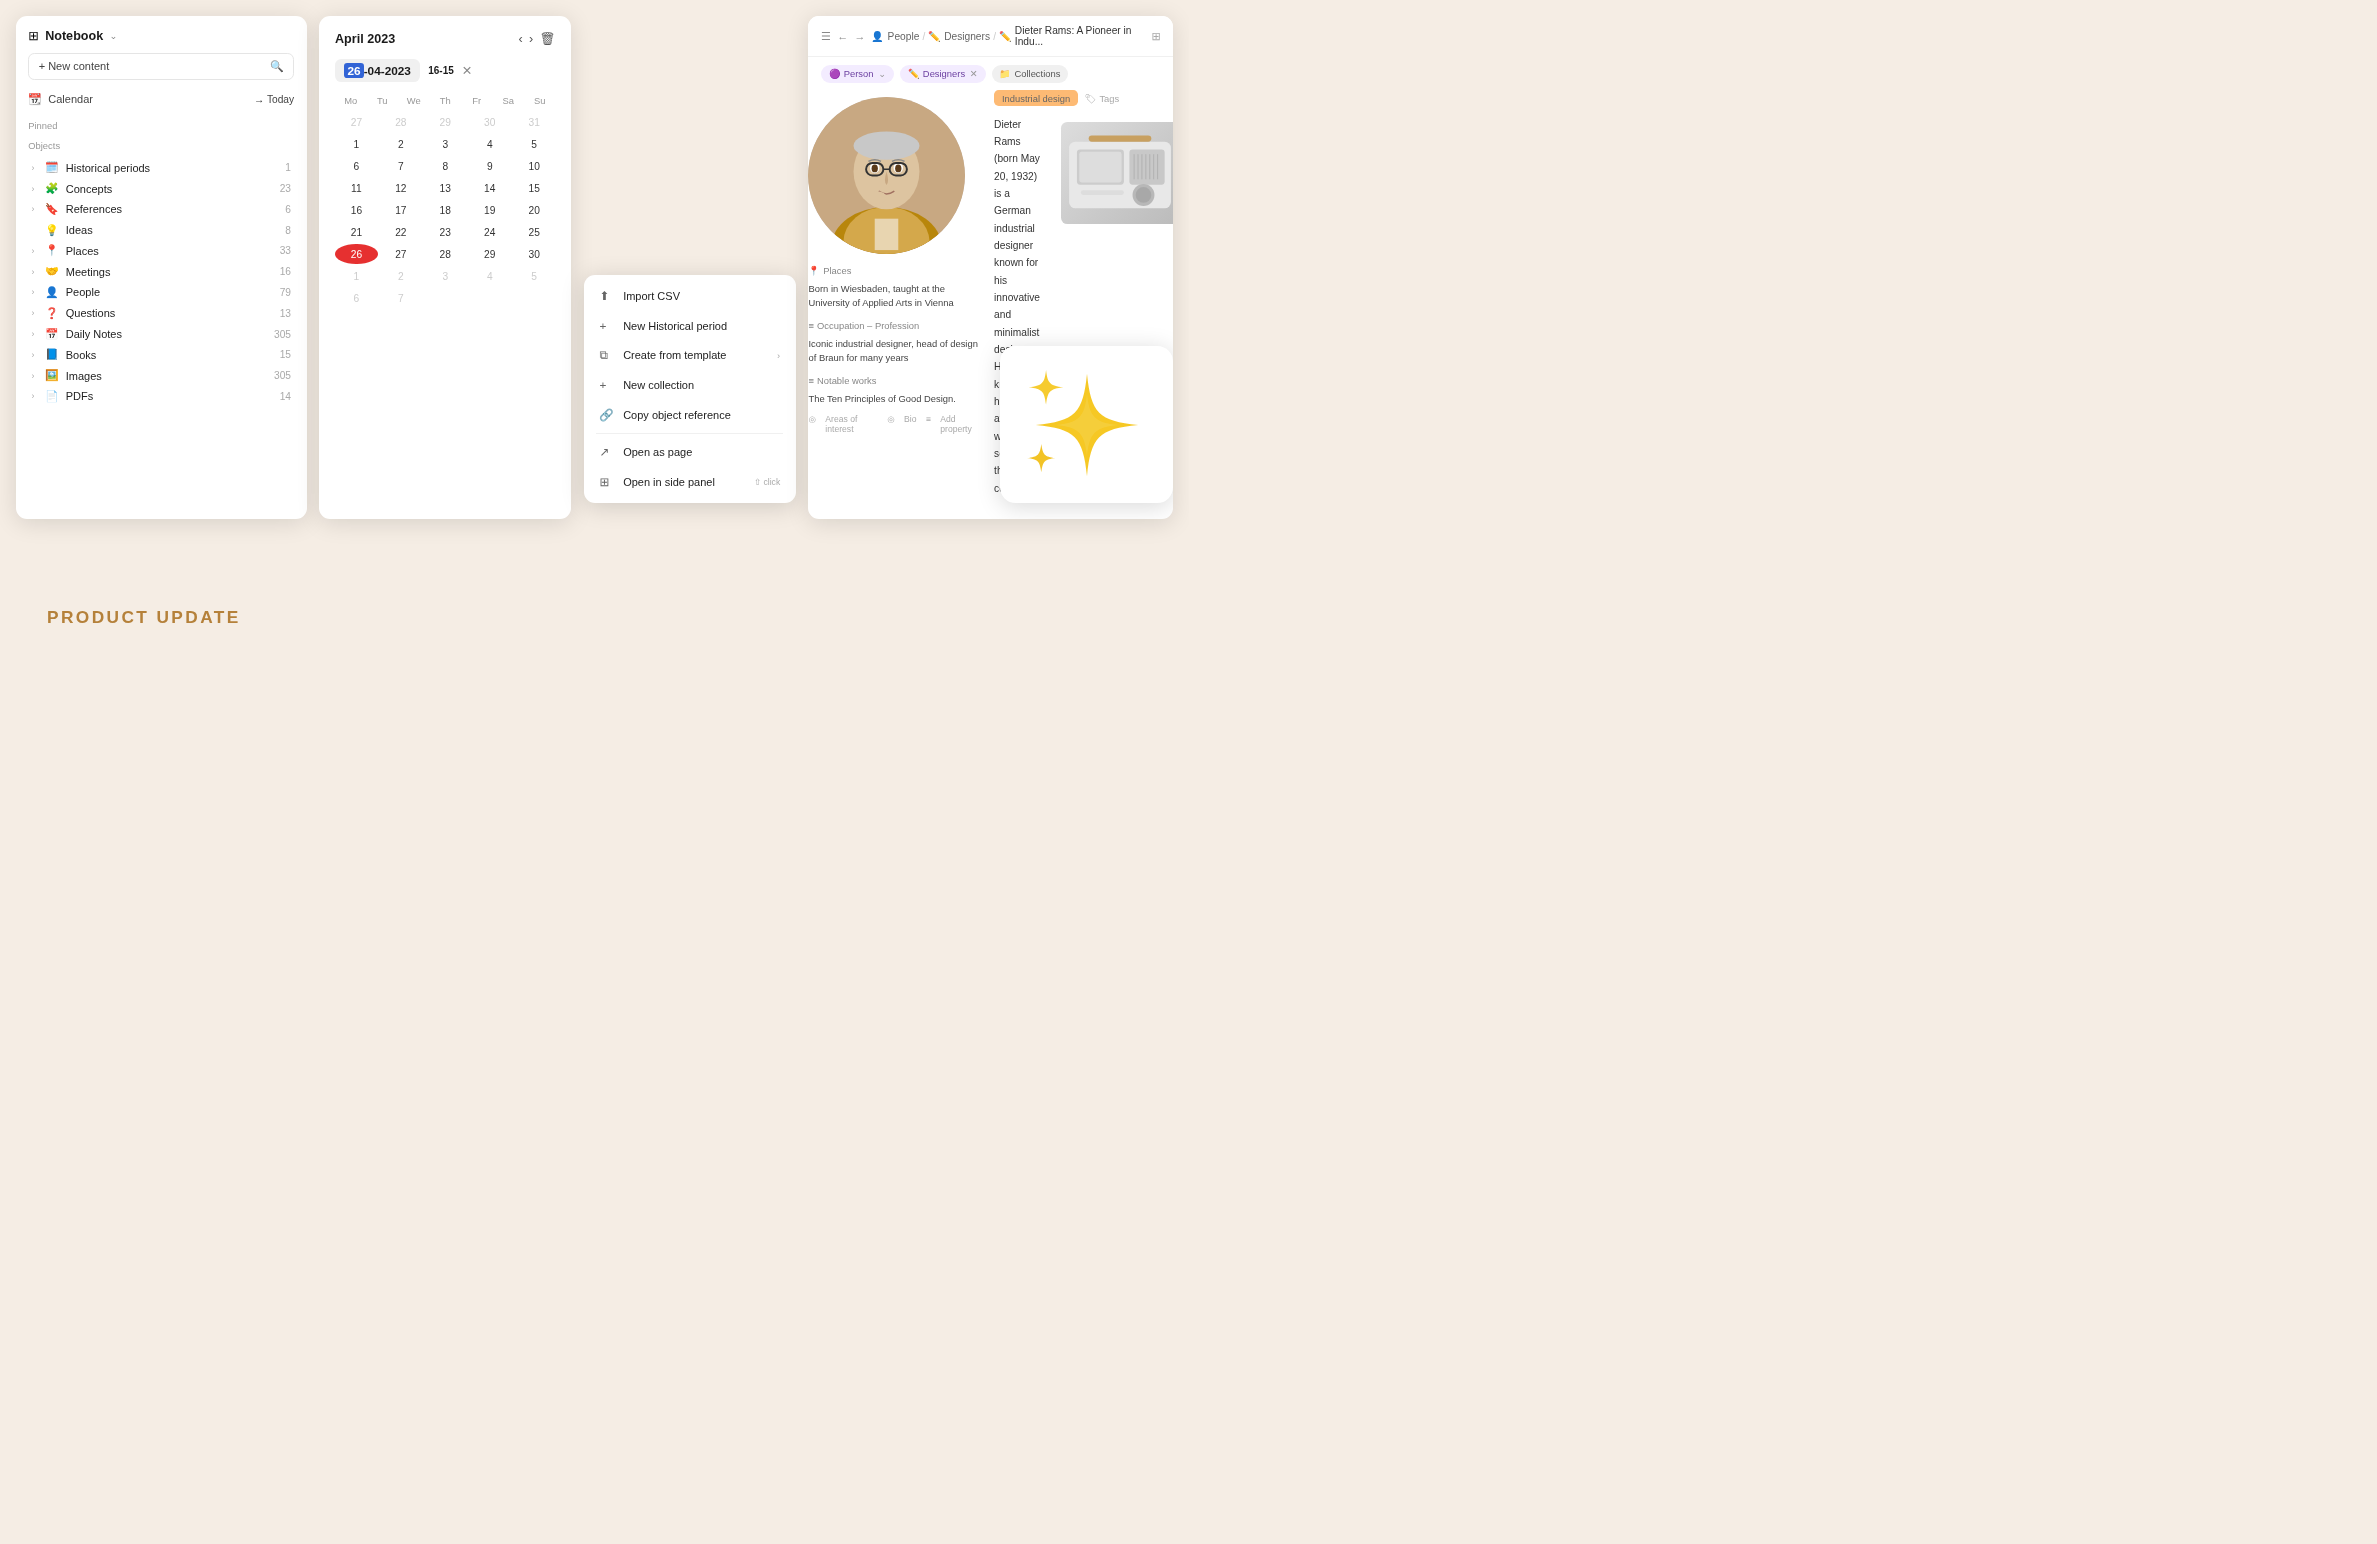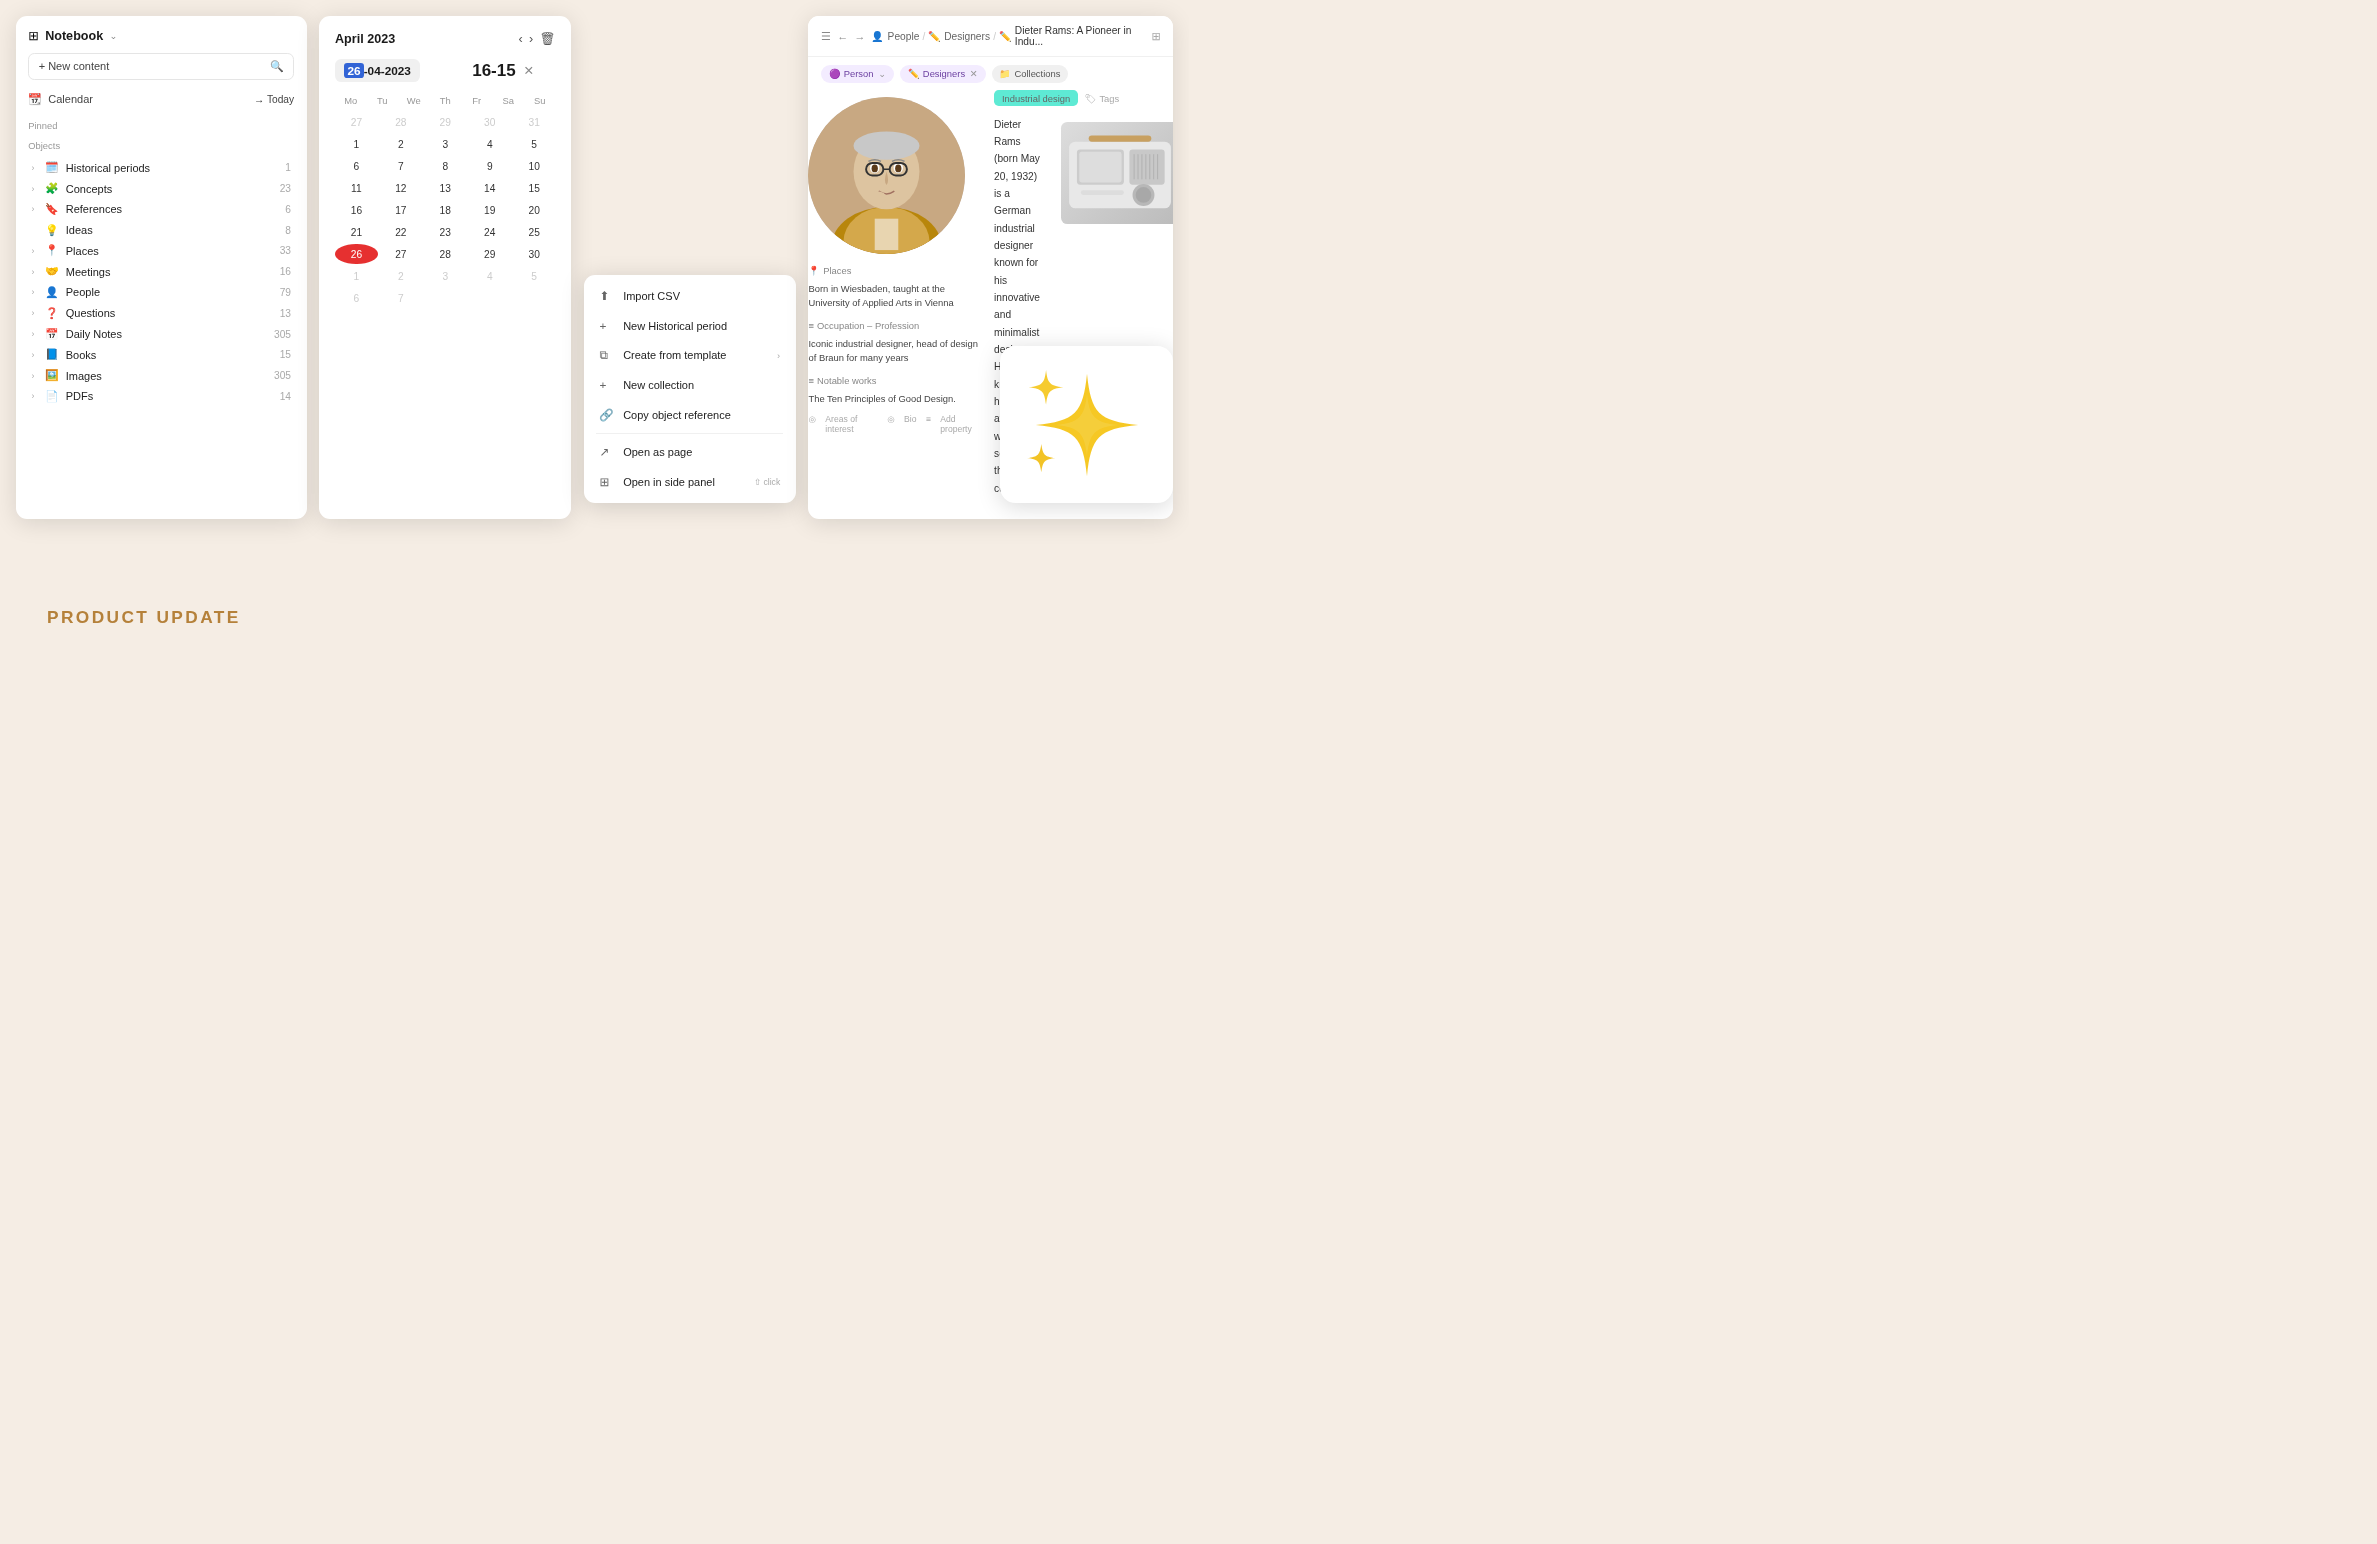--- a/index.html
+++ b/index.html
@@ -239,24 +239,23 @@
       font-weight: 600;
       color: #1a1a1a;
     }
     .cal-date-display .highlighted {
       background: #3264d6;
       color: #fff;
       border-radius: 3.1px;
       padding: 0.8px 3.1px;
     }
     .cal-time {
-      font-size: 17px;
+      font-size: 10px;
       font-weight: 600;
       color: #1a1a1a;
-      margin-left: 44px;
     }
     .cal-clear { font-size: 12.6px; color: #888; cursor: pointer; }
 
     .cal-grid {
       width: 100%;
     }
     .cal-grid-header {
       display: grid;
       grid-template-columns: repeat(7, 1fr);
       text-align: center;
@@ -383,21 +382,21 @@
       margin-bottom: 6.3px;
       padding-top: 6.3px;
     }
     .page-subtitle-row {
       display: flex;
       align-items: center;
       gap: 6.3px;
       margin-bottom: 9.4px;
     }
     .page-subtitle-pill {
-      background: #5eead4;
+      background: #fdba74;
       border-radius: 4.7px;
       padding: 2.4px 7.9px;
       font-size: 9.4px;
       color: #666;
     }
     .page-subtitle-tags {
       display: flex;
       align-items: center;
       gap: 3.1px;
       font-size: 9.4px;

